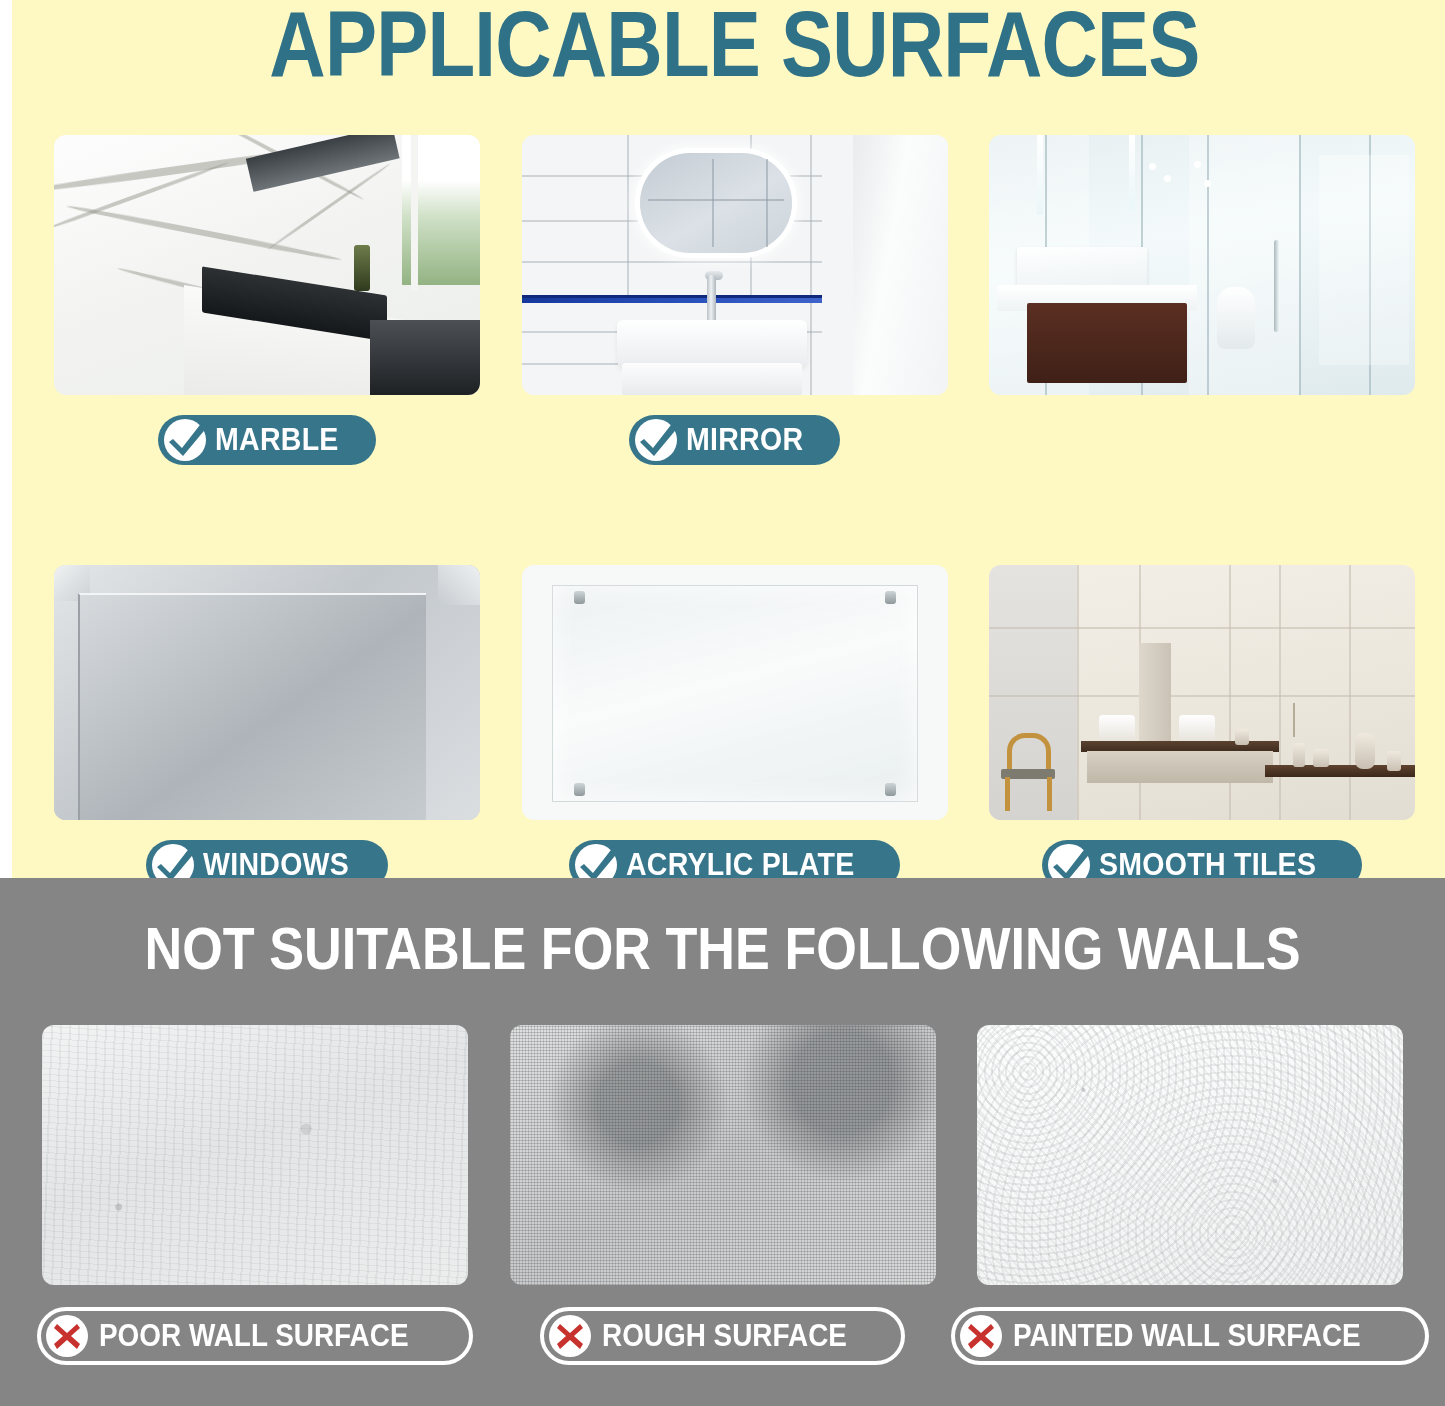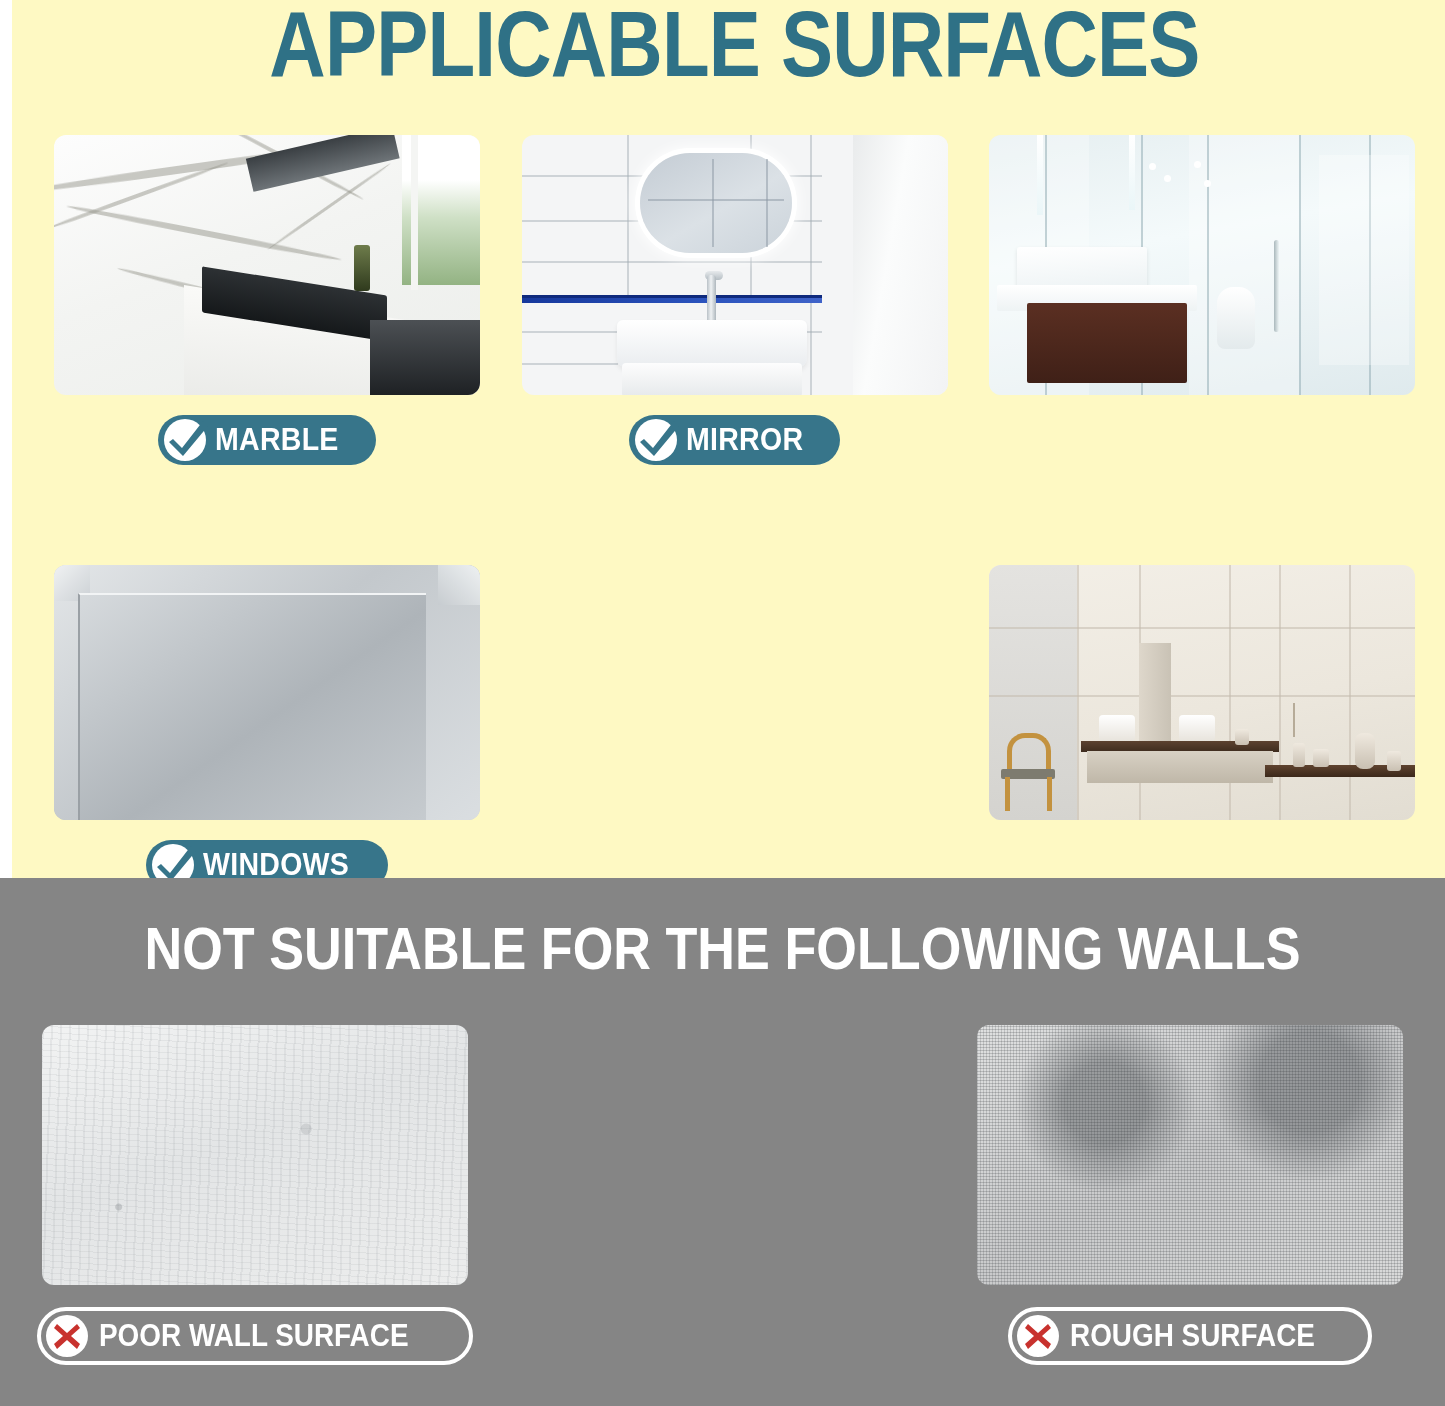--- a/index.html
+++ b/index.html
@@ -375,20 +375,40 @@
                 <span class="circ"></span>
                 <svg viewBox="0 0 48 48">
                     <path d="M10 25 L19 34 L40 7 L45 12 L20 42 L6 28 Z" fill="#37758a"></path>
                   </svg>
               </span>
               <span class="lbl">WINDOWS</span>
             </div>
           </div>
         </div>
 
+        <div class="cell">
+          <div class="photo ph-acr">
+            <div class="sheet"></div>
+            <div class="stud" style="left:52px;top:26px;"></div>
+            <div class="stud" style="right:52px;top:26px;"></div>
+            <div class="stud" style="left:52px;bottom:24px;"></div>
+            <div class="stud" style="right:52px;bottom:24px;"></div>
+          </div>
+          <div class="pill-wrap">
+            <div class="pill">
+              <span class="ic">
+                <span class="circ"></span>
+                <svg viewBox="0 0 48 48">
+                    <path d="M10 25 L19 34 L40 7 L45 12 L20 42 L6 28 Z" fill="#37758a"></path>
+                  </svg>
+              </span>
+              <span class="lbl">ACRYLIC PLATE</span>
+            </div>
+          </div>
+        </div>
 
         <div class="cell">
           <div class="photo ph-tiles">
             <div class="colL"></div>
             <div class="tl" style="left:88px;top:0;width:2px;height:255px;"></div>
             <div class="tl" style="left:0;top:62px;width:426px;height:2px;"></div>
             <div class="tl" style="left:0;top:130px;width:426px;height:2px;"></div>
             <div class="tl" style="left:150px;top:0;width:2px;height:255px;"></div>
             <div class="tl" style="left:240px;top:0;width:2px;height:255px;"></div>
             <div class="tl" style="left:290px;top:0;width:2px;height:255px;"></div>
@@ -405,20 +425,31 @@
                 <div class="seat"></div>
               <div class="leg" style="left:4px;"></div>
                 <div class="leg" style="left:46px;"></div>
             </div>
             <div class="table"></div>
             <div class="obj" style="right:110px;top:178px;width:12px;height:24px;"></div>
             <div class="obj" style="right:86px;top:184px;width:16px;height:18px;"></div>
             <div class="obj" style="right:40px;top:168px;width:20px;height:36px;border-radius:8px;"></div>
             <div class="obj" style="right:14px;top:186px;width:14px;height:20px;"></div>
           </div>
+          <div class="pill-wrap">
+            <div class="pill">
+              <span class="ic">
+                <span class="circ"></span>
+                <svg viewBox="0 0 48 48">
+                    <path d="M10 25 L19 34 L40 7 L45 12 L20 42 L6 28 Z" fill="#37758a"></path>
+                  </svg>
+              </span>
+              <span class="lbl">SMOOTH TILES</span>
+            </div>
+          </div>
         </div>
 
       </div>
     </div>
   </div>
 
   <div class="bottom-section">
 
     <div class="sub-title">NOT SUITABLE FOR THE FOLLOWING WALLS</div>
 
@@ -452,18 +483,34 @@
                 <span class="circ"></span>
                 <svg viewBox="0 0 42 42">
                   <path d="M11 9 L21 18 L31 9 L34 13 L25 21 L34 29 L31 34 L21 25 L11 34 L8 29 L17 21 L8 13 Z" fill="#c8322e"></path>
                 </svg>
               </span>
               <span class="lbl">ROUGH SURFACE</span>
             </div>
           </div>
         </div>
 
+        <div class="cell">
+          <div class="photo-bad ph-painted">
+              <div class="grain"></div>
+            </div>
+          <div class="pill-wrap-bad">
+            <div class="pill-bad">
+              <span class="ic">
+                <span class="circ"></span>
+                <svg viewBox="0 0 42 42">
+                  <path d="M11 9 L21 18 L31 9 L34 13 L25 21 L34 29 L31 34 L21 25 L11 34 L8 29 L17 21 L8 13 Z" fill="#c8322e"></path>
+                </svg>
+              </span>
+              <span class="lbl">PAINTED WALL SURFACE</span>
+            </div>
+          </div>
+        </div>
 
       </div>
     </div>
   </div>
 
 </div>
 
 </body></html>

